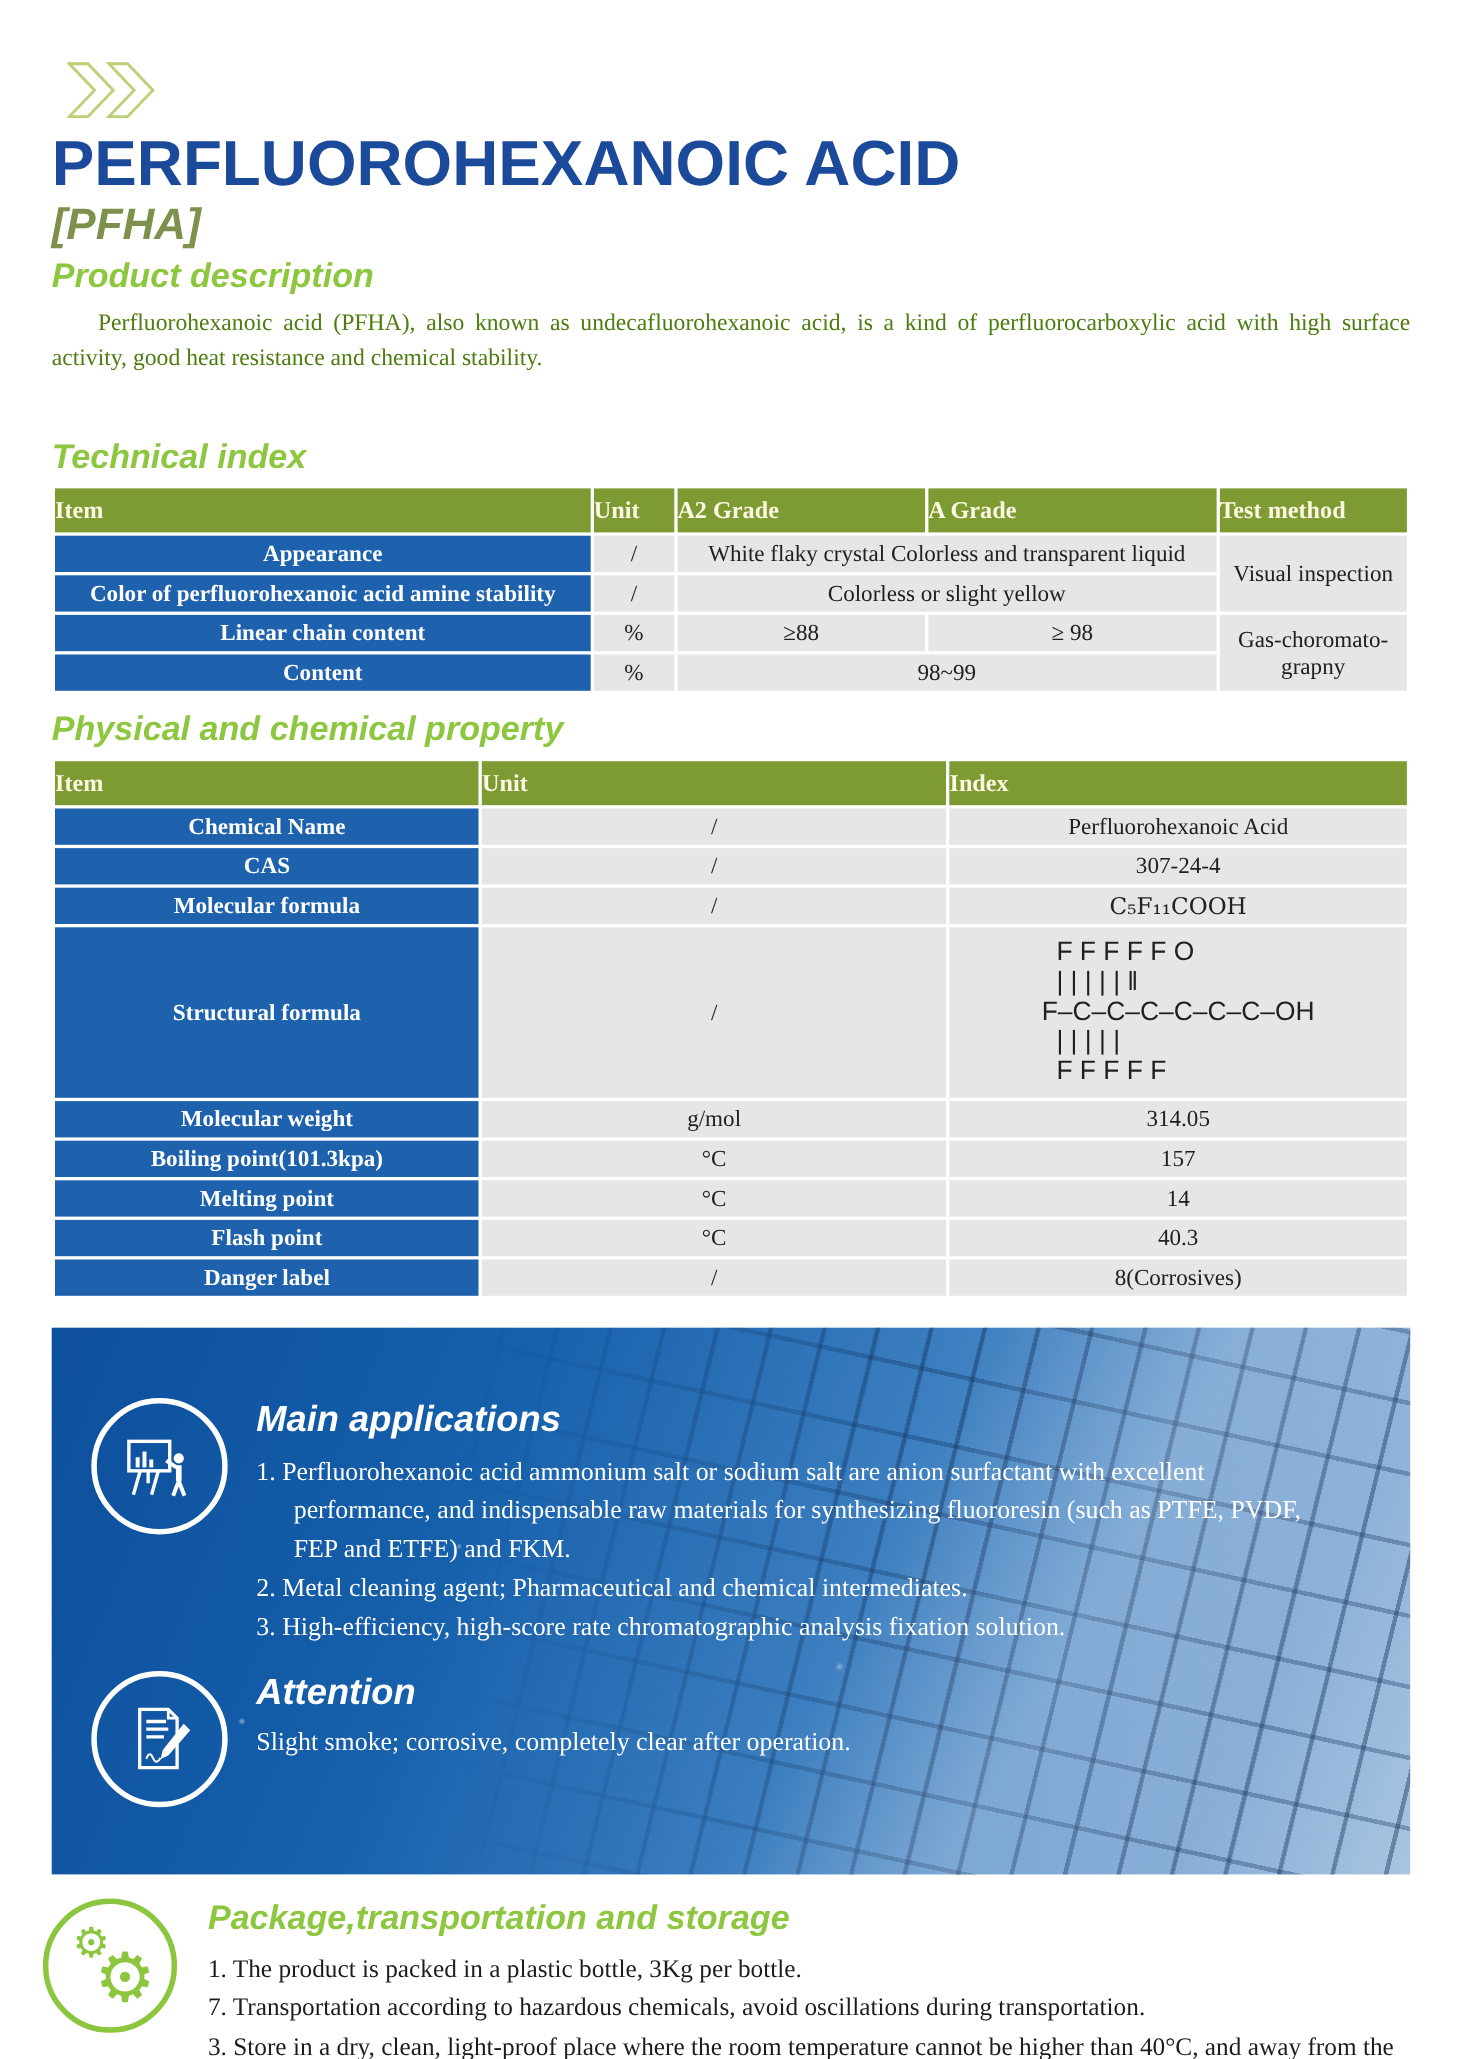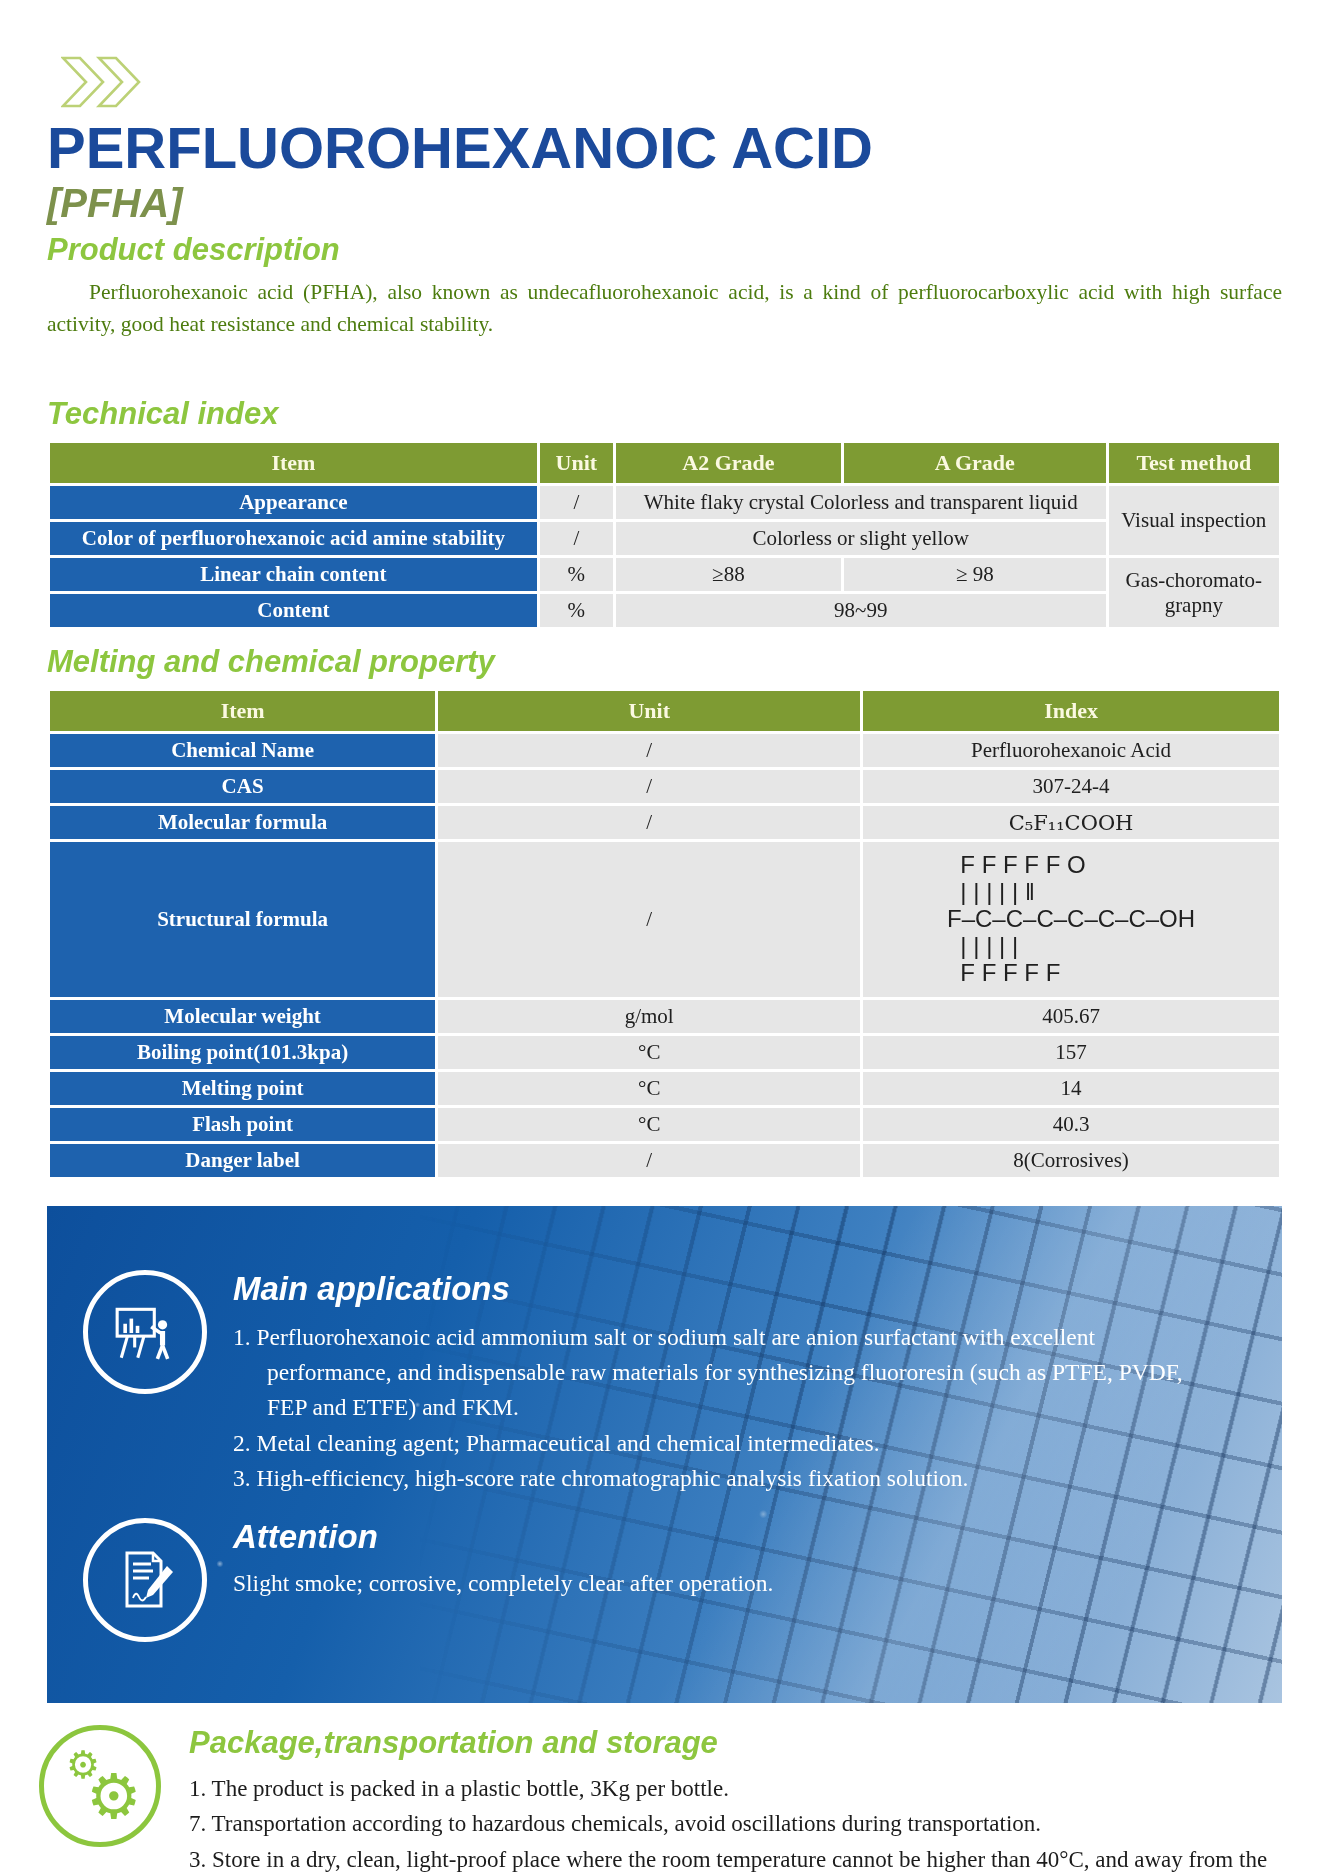--- a/index.html
+++ b/index.html
@@ -32,21 +32,21 @@
     font-size:21.5px; line-height:1.5; text-align:justify;
     text-indent:42px; margin-top:8px; color:#4d7c0f;
   }
 
   
   .sec-gap-lg { margin-top:56px; }
   .sec-gap-sm { margin-top:14px; }
   table.tbl { width:100%; border-collapse:separate; border-spacing:3px; margin-top:8px; }
   table.tbl th {
     background:#7e9b33; color:#fbf9e1; font-weight:bold;
-    font-size:22px; padding:7px 0; text-align:center;
+    font-size:22px; padding:7px 0; text-align:left;
   }
   table.tbl td {
     background:#e6e6e6; text-align:center; font-size:21px;
     padding:4px 5px; color:#202020;
   }
   table.tbl td.item {
     background:#1e62ae; color:#ffffff; font-weight:bold; white-space:nowrap;
   }
   table.tbl td.nowrap { white-space:nowrap; }
   .formula-cell { font-family:"DejaVu Serif",serif; }
@@ -165,21 +165,21 @@
           <td rowspan="2">Gas-choromato-grapny</td>
         </tr>
         <tr>
           <td class="item">Content</td>
           <td>%</td>
           <td colspan="2">98~99</td>
         </tr>
       </tbody>
     </table>
 
-    <h2 class="green-heading sec-gap-sm">Melting and chemical property</h2>
+    <h2 class="green-heading sec-gap-sm">Physical and chemical property</h2>
     <table class="tbl">
       <colgroup>
         <col style="width:31.5%">
           <col style="width:34.5%">
           <col style="width:34%">
       </colgroup>
       <thead>
         <tr>
           <th>Item</th>
           <th>Unit</th>
@@ -211,21 +211,21 @@
               <div>  | | | | | ‖</div>
               <div>F–C–C–C–C–C–C–OH</div>
               <div>  | | | | |</div>
               <div>  F F F F F</div>
             </span>
           </td>
         </tr>
         <tr>
           <td class="item">Molecular weight</td>
           <td>g/mol</td>
-          <td>405.67</td>
+          <td>314.05</td>
         </tr>
         <tr>
           <td class="item">Boiling point(101.3kpa)</td>
           <td>°C</td>
           <td>157</td>
         </tr>
         <tr>
           <td class="item">Melting point</td>
           <td>°C</td>
           <td>14</td>

